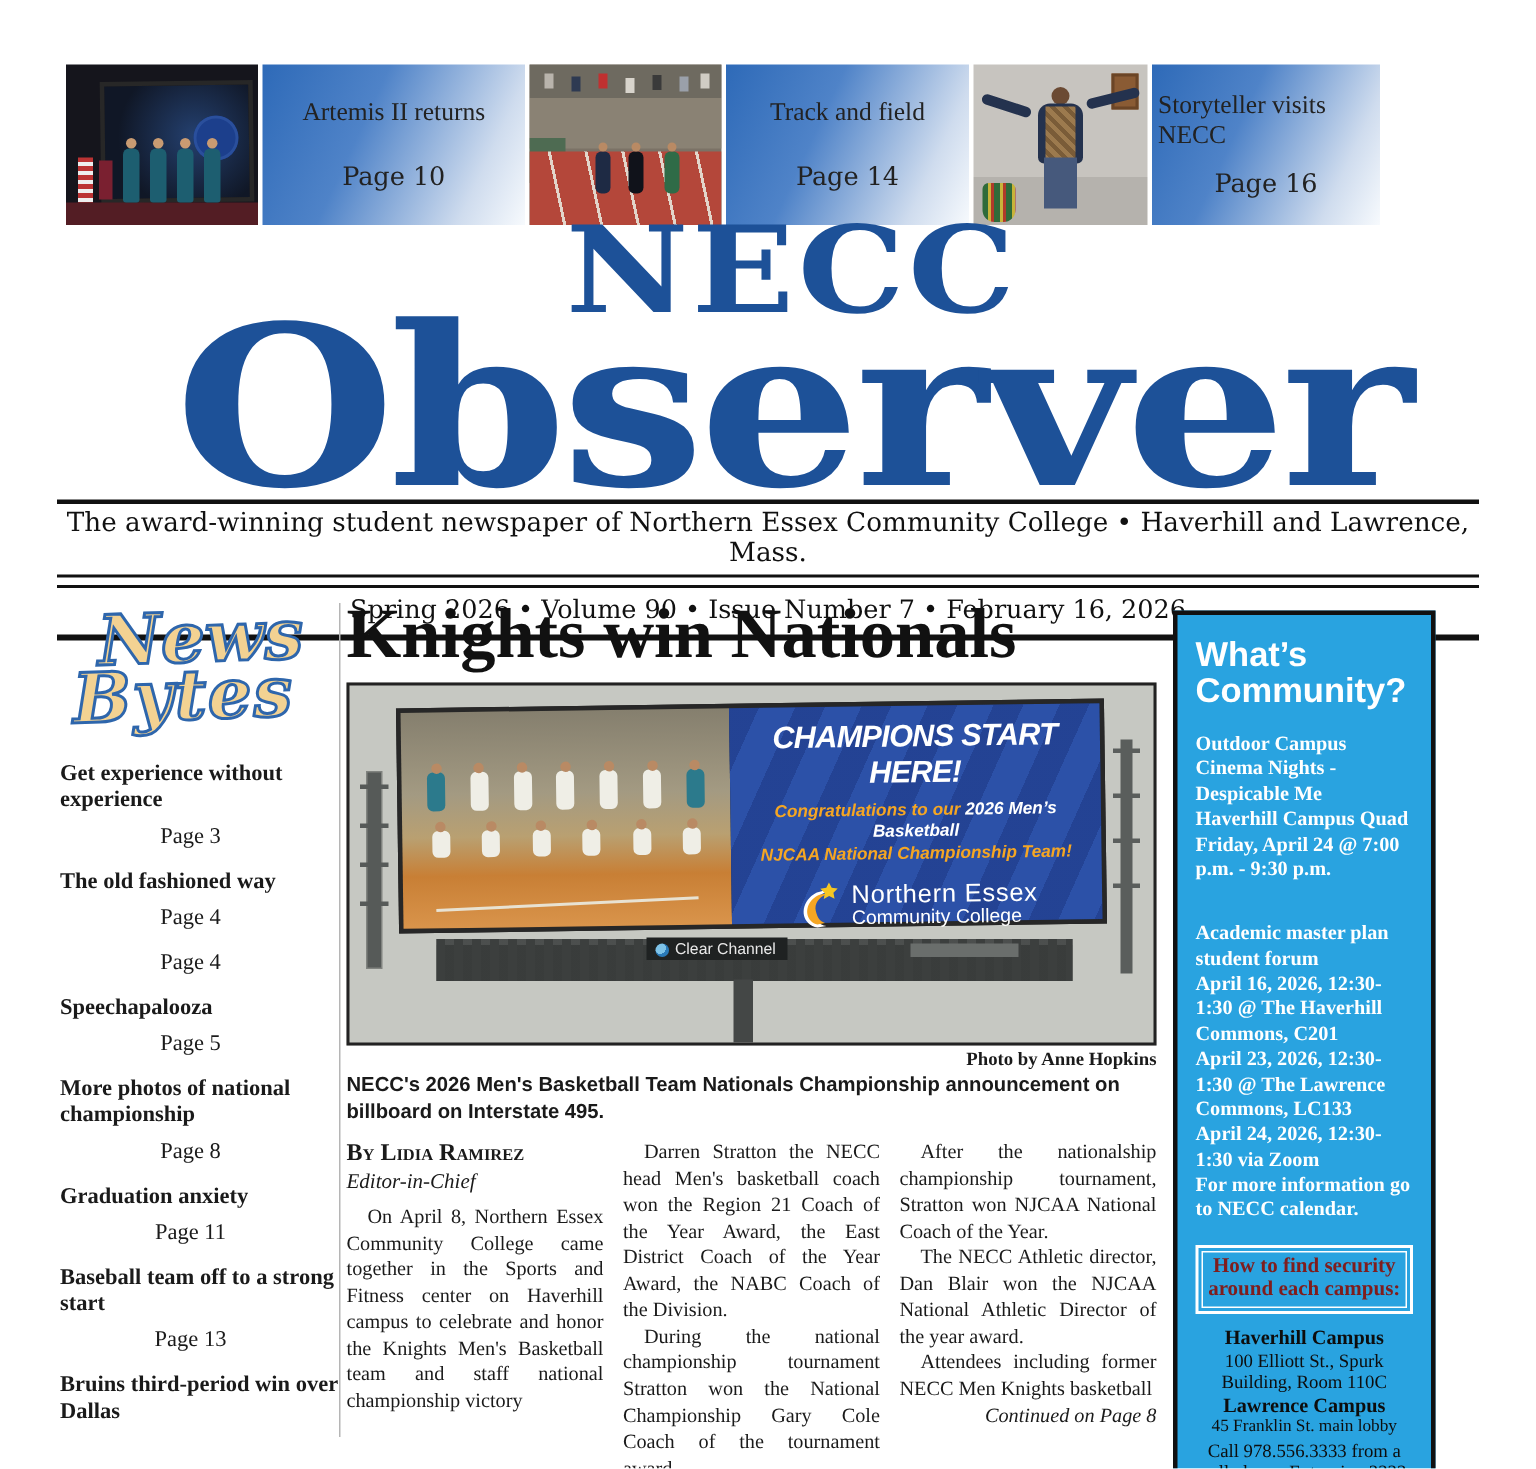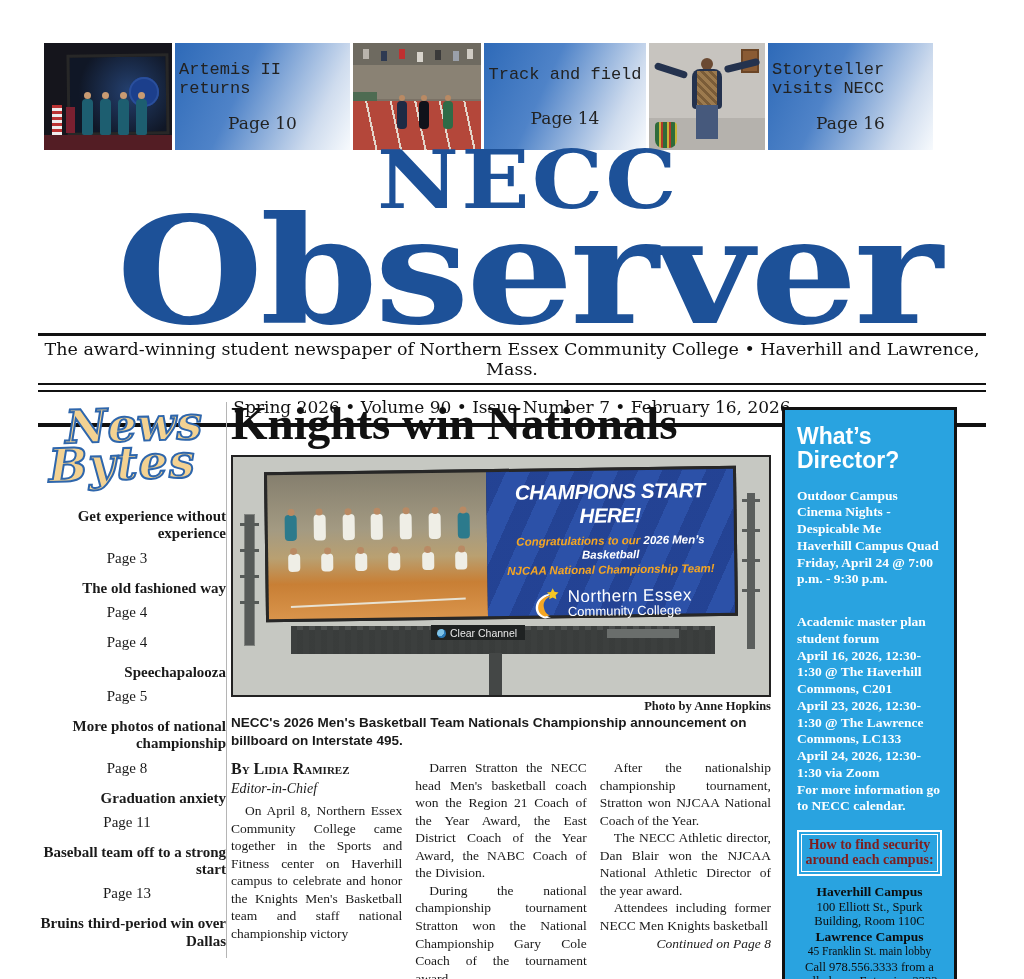--- a/index.html
+++ b/index.html
@@ -4,21 +4,21 @@
 <style>
   * { margin:0; padding:0; box-sizing:border-box; }
   html,body { background:#ffffff; }
   body { font-family:"Liberation Serif", serif; color:#1a1a1a; }
   #page { position:relative; width:1024px; height:979px; margin:0 auto; background:#fff; overflow:hidden; }
 
   
   .teasers { position:absolute; left:44px; top:43px; width:901px; height:107px; display:flex; gap:3px; }
   .tbox { flex:0 0 auto; display:flex; flex-direction:column; justify-content:space-around; align-items:center;
           background:linear-gradient(115deg,#2e6ab8 0%,#4f83c8 38%,#cfdcee 80%,#f7fafd 100%); padding:10px 4px; }
-  .tbox .tlabel { font-family:Liberation Mono, monospace; font-size:17px; color:#222; }
+  .tbox .tlabel { font-family:Liberation Serif, serif; font-size:17px; color:#222; }
   .tbox .tpage  { font-family:"DejaVu Serif", serif; font-size:17px; color:#222; }
   .tphoto { flex:0 0 auto; position:relative; overflow:hidden; }
 
   .astro { width:128px; background:#15151c; }
   .astro .stage { position:absolute; left:0; bottom:0; width:100%; height:14%; background:#531d24; }
   .astro .screen { position:absolute; left:18%; top:10%; width:80%; height:76%; background:radial-gradient(circle at 62% 45%, #24406f 0%, #101726 70%); }
   .astro .nasa { position:absolute; right:10%; top:32%; width:30px; height:30px; border-radius:50%; background:#1c3f8c; box-shadow:0 0 0 2px #2a4f9c inset; }
   .astro .fig { position:absolute; bottom:14%; width:11px; height:36px; border-radius:4px 4px 2px 2px; background:#1d5e70; }
   .astro .fig::before { content:""; position:absolute; top:-7px; left:2px; width:7px; height:7px; border-radius:50%; background:#c99b72; }
   .astro .flag1 { position:absolute; left:8px; bottom:14%; width:10px; height:30px;
@@ -62,21 +62,21 @@
   .issueline { font-family:"DejaVu Serif", serif; font-size:17px; text-align:center; padding:5px 0 6px; color:#111; }
   .gap5 { height:5px; }
 
   
   .sidebar { position:absolute; left:40px; top:402px; width:186px; }
   .vdivider { position:absolute; left:226px; top:402px; width:1px; height:556px; background:#b5b5b5; }
   .nb-logo { position:relative; height:88px; margin-bottom:18px; transform:rotate(-2deg); font-family:"DejaVu Serif", serif; font-style:italic; font-weight:bold; color:#f3d292; -webkit-text-stroke:2px #2e66ac; }
   .nb-line1 { position:absolute; left:26px; top:-4px; font-size:46px; }
   .nb-line2 { position:absolute; left:8px; top:34px; font-size:46px; letter-spacing:1px; }
   .nb-item { margin-bottom:13px; }
-  .nb-title { font-weight:bold; font-size:15px; line-height:1.15;text-align:right; }
+  .nb-title { font-weight:bold; font-size:15px; line-height:1.15; }
   .nb-page { text-align:center; padding-right:12px; font-size:15px; margin-top:7px; margin-bottom:12px; }
 
   
   .center { position:absolute; left:231px; top:400px; width:540px; }
   .headline { font-family:"Liberation Serif", serif; font-weight:bold; font-size:47px; line-height:1.0; letter-spacing:0px; color:#111; white-space:nowrap; }
 
   .photo { position:relative; margin-top:8px; width:540px; height:242px; background:#c6c8c2; border:2px solid #222; overflow:hidden; }
   .mastL { position:absolute; left:12px; top:58px; width:9px; height:130px; background:#565a58; box-shadow:0 0 0 1px #43474588; }
   .mastL::before { content:""; position:absolute; left:-5px; top:8px; width:19px; height:3px; background:#565a58; box-shadow:0 26px #565a58, 0 52px #565a58, 0 78px #565a58; }
   .mastR { position:absolute; right:14px; top:36px; width:8px; height:156px; background:#5a5e5c; }
@@ -170,21 +170,21 @@
     <div class="tphoto storyteller">
       <div class="frame"></div>
       <div class="armL"></div>
       <div class="armR"></div>
       <div class="head"></div>
       <div class="body"></div>
       <div class="vest"></div>
       <div class="legs"></div>
       <div class="drum"></div>
     </div>
-    <div class="tbox" style="width:165px">
+    <div class="tbox" style="width:152px">
       <div class="tlabel">Storyteller visits NECC</div>
       <div class="tpage">Page 16</div>
     </div>
   </div>
 
   <div class="masthead">
     <div class="mast-top">NECC</div>
     <div class="mast-main">Observer</div>
   </div>
 
@@ -310,21 +310,21 @@
         <p>The NECC Athletic director, Dan Blair won the NJCAA National Athletic Director of the year award.</p>
         <p>Attendees including former NECC Men Knights basketball</p>
         <p class="continued">Continued on Page 8</p>
       </div>
     </div>
   </div>
 
   <div class="wh-box">
     <div class="wh-title">
       <div>What’s</div>
-      <div>Director?</div>
+      <div>Community?</div>
     </div>
     <div class="wh-event">Outdoor Campus Cinema Nights - Despicable Me
 Haverhill Campus Quad
 Friday, April 24 @ 7:00 p.m. - 9:30 p.m.</div>
     <div class="wh-event second">Academic master plan student forum
 April 16, 2026, 12:30-1:30 @ The Haverhill Commons, C201
 April 23, 2026, 12:30-1:30 @ The Lawrence Commons, LC133
 April 24, 2026, 12:30-1:30 via Zoom
 For more information go to NECC calendar.</div>
     <div class="sec-box">

